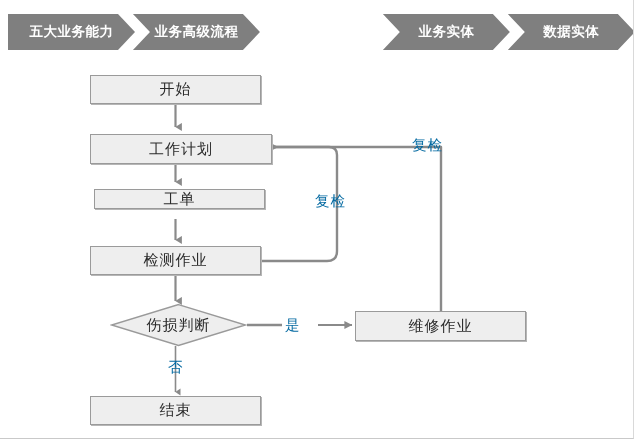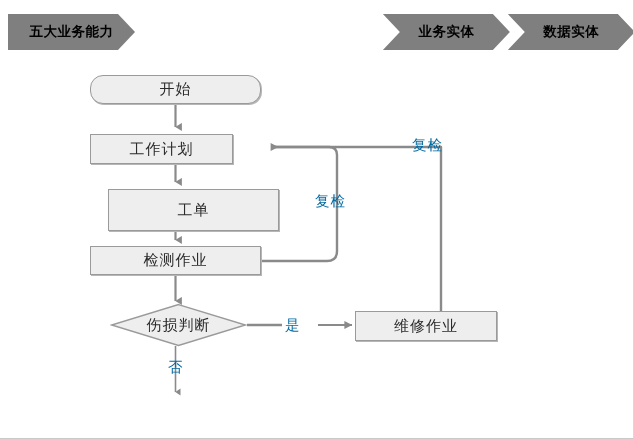--- a/index.html
+++ b/index.html
@@ -29,21 +29,21 @@
     width: 634px;
     height: 36px;
   }
   .crumb {
     position: absolute;
     top: 0;
     height: 36px;
     display: flex;
     align-items: center;
     justify-content: center;
-    color: #000000;
+    color: #ffffff;
     font-size: 13.5px;
     font-weight: bold;
     letter-spacing: 0.5px;
     white-space: nowrap;
     box-sizing: border-box;
   }
   .crumb .crumb-label {
     position: relative;
     z-index: 2;
     pointer-events: none;
@@ -105,20 +105,23 @@
 </style>
 </head>
 <body>
 
 <div id="page">
 
   <div id="breadcrumb">
       <div class="crumb" style="left: 8px; width: 127px; background: rgb(127, 127, 127); clip-path: polygon(0px 0px, calc(100% - 17px) 0px, 100% 50%, calc(100% - 17px) 100%, 0px 100%, 0px 50%);">
         <span class="crumb-label">五大业务能力</span>
       </div>
+      <div class="crumb" style="left: 132.96px; width: 127px; background: rgb(127, 127, 127); clip-path: polygon(0px 0px, calc(100% - 17px) 0px, 100% 50%, calc(100% - 17px) 100%, 0px 100%, 17px 50%);">
+        <span class="crumb-label">业务高级流程</span>
+      </div>
       <div class="crumb" style="left: 507.84px; width: 127px; background: rgb(127, 127, 127); clip-path: polygon(0px 0px, calc(100% - 17px) 0px, 100% 50%, calc(100% - 17px) 100%, 0px 100%, 17px 50%);">
         <span class="crumb-label">数据实体</span>
       </div>
       <div class="crumb" style="left: 382.88px; width: 127px; background: rgb(127, 127, 127); clip-path: polygon(0px 0px, calc(100% - 17px) 0px, 100% 50%, calc(100% - 17px) 100%, 0px 100%, 17px 50%);">
         <span class="crumb-label">业务实体</span>
       </div>
     </div>
 
   <div id="flow">
 
@@ -150,47 +153,50 @@
 
       <path d="M247 325 L282 325" stroke="#8a8a8a" stroke-width="2.6" fill="none"></path>
 
       <path d="M318 325 L352 325" stroke="#8a8a8a" stroke-width="2.2" fill="none" marker-end="url(#arrow-right)"></path>
 
       <path d="M262 261 L327 261 Q337 261 337 251 L337 155 Q337 147 329 147 L271 147" stroke="#8a8a8a" stroke-width="2.4" fill="none" stroke-linejoin="round" marker-end="url(#arrow-left)"></path>
 
       <path d="M441 311 L441 147 L271 147" stroke="#8a8a8a" stroke-width="2.4" fill="none" stroke-linejoin="round"></path>
     </svg>
 
-    <div class="node shadowed" style="left:90px; top:75px; width:171px; height:29px;border-radius:13px;">
+    <div class="node shadowed" style="left:90px; top:75px; width:171px; height:29px;">
       <span>开始</span>
     </div>
 
-    <div class="node shadowed" style="left:90px; top:134px; width:143px; height:30px;">
+    <div class="node shadowed" style="left:90px; top:134px; width:182px; height:30px;">
       <span>工作计划</span>
     </div>
 
-    <div class="node shadowed" style="left:108px; top:189px; width:171px; height:42px;">
+    <div class="node shadowed" style="left:94px; top:189px; width:171px; height:20px;">
       <span>工单</span>
     </div>
 
     <div class="node shadowed" style="left:90px; top:246px; width:171px; height:29px;font-family:Liberation Mono, monospace;">
       <span>检测作业</span>
     </div>
 
     <div class="diamond-wrap" style="left:110px; top:303px; width:137px; height:44px;">
       <svg width="137" height="44" viewBox="0 0 137 44" style="position:absolute; left:0; top:0;">
         <polygon points="68.5,1.6 135.4,22 68.5,42.4 1.6,22" fill="#eeeeee" stroke="#9a9a9a" stroke-width="1.5"></polygon>
       </svg>
       <span class="diamond-label">伤损判断</span>
     </div>
 
-    <div class="node shadowed" style="left:355px; top:311px; width:142px; height:30px;">
+    <div class="node shadowed" style="left:355px; top:311px; width:171px; height:30px;">
       <span>维修作业</span>
     </div>
 
+    <div class="node shadowed" style="left:90px; top:396px; width:171px; height:29px;">
+      <span>结束</span>
+    </div>
 
     <div class="edge-label" style="left:285px; top:316px;">是</div>
 
     <div class="edge-label" style="left:168px; top:358px;">否</div>
 
     <div class="edge-label" style="left:315px; top:192px;">复检</div>
 
     <div class="edge-label" style="left:412px; top:136px;">复检</div>
 
   </div>

